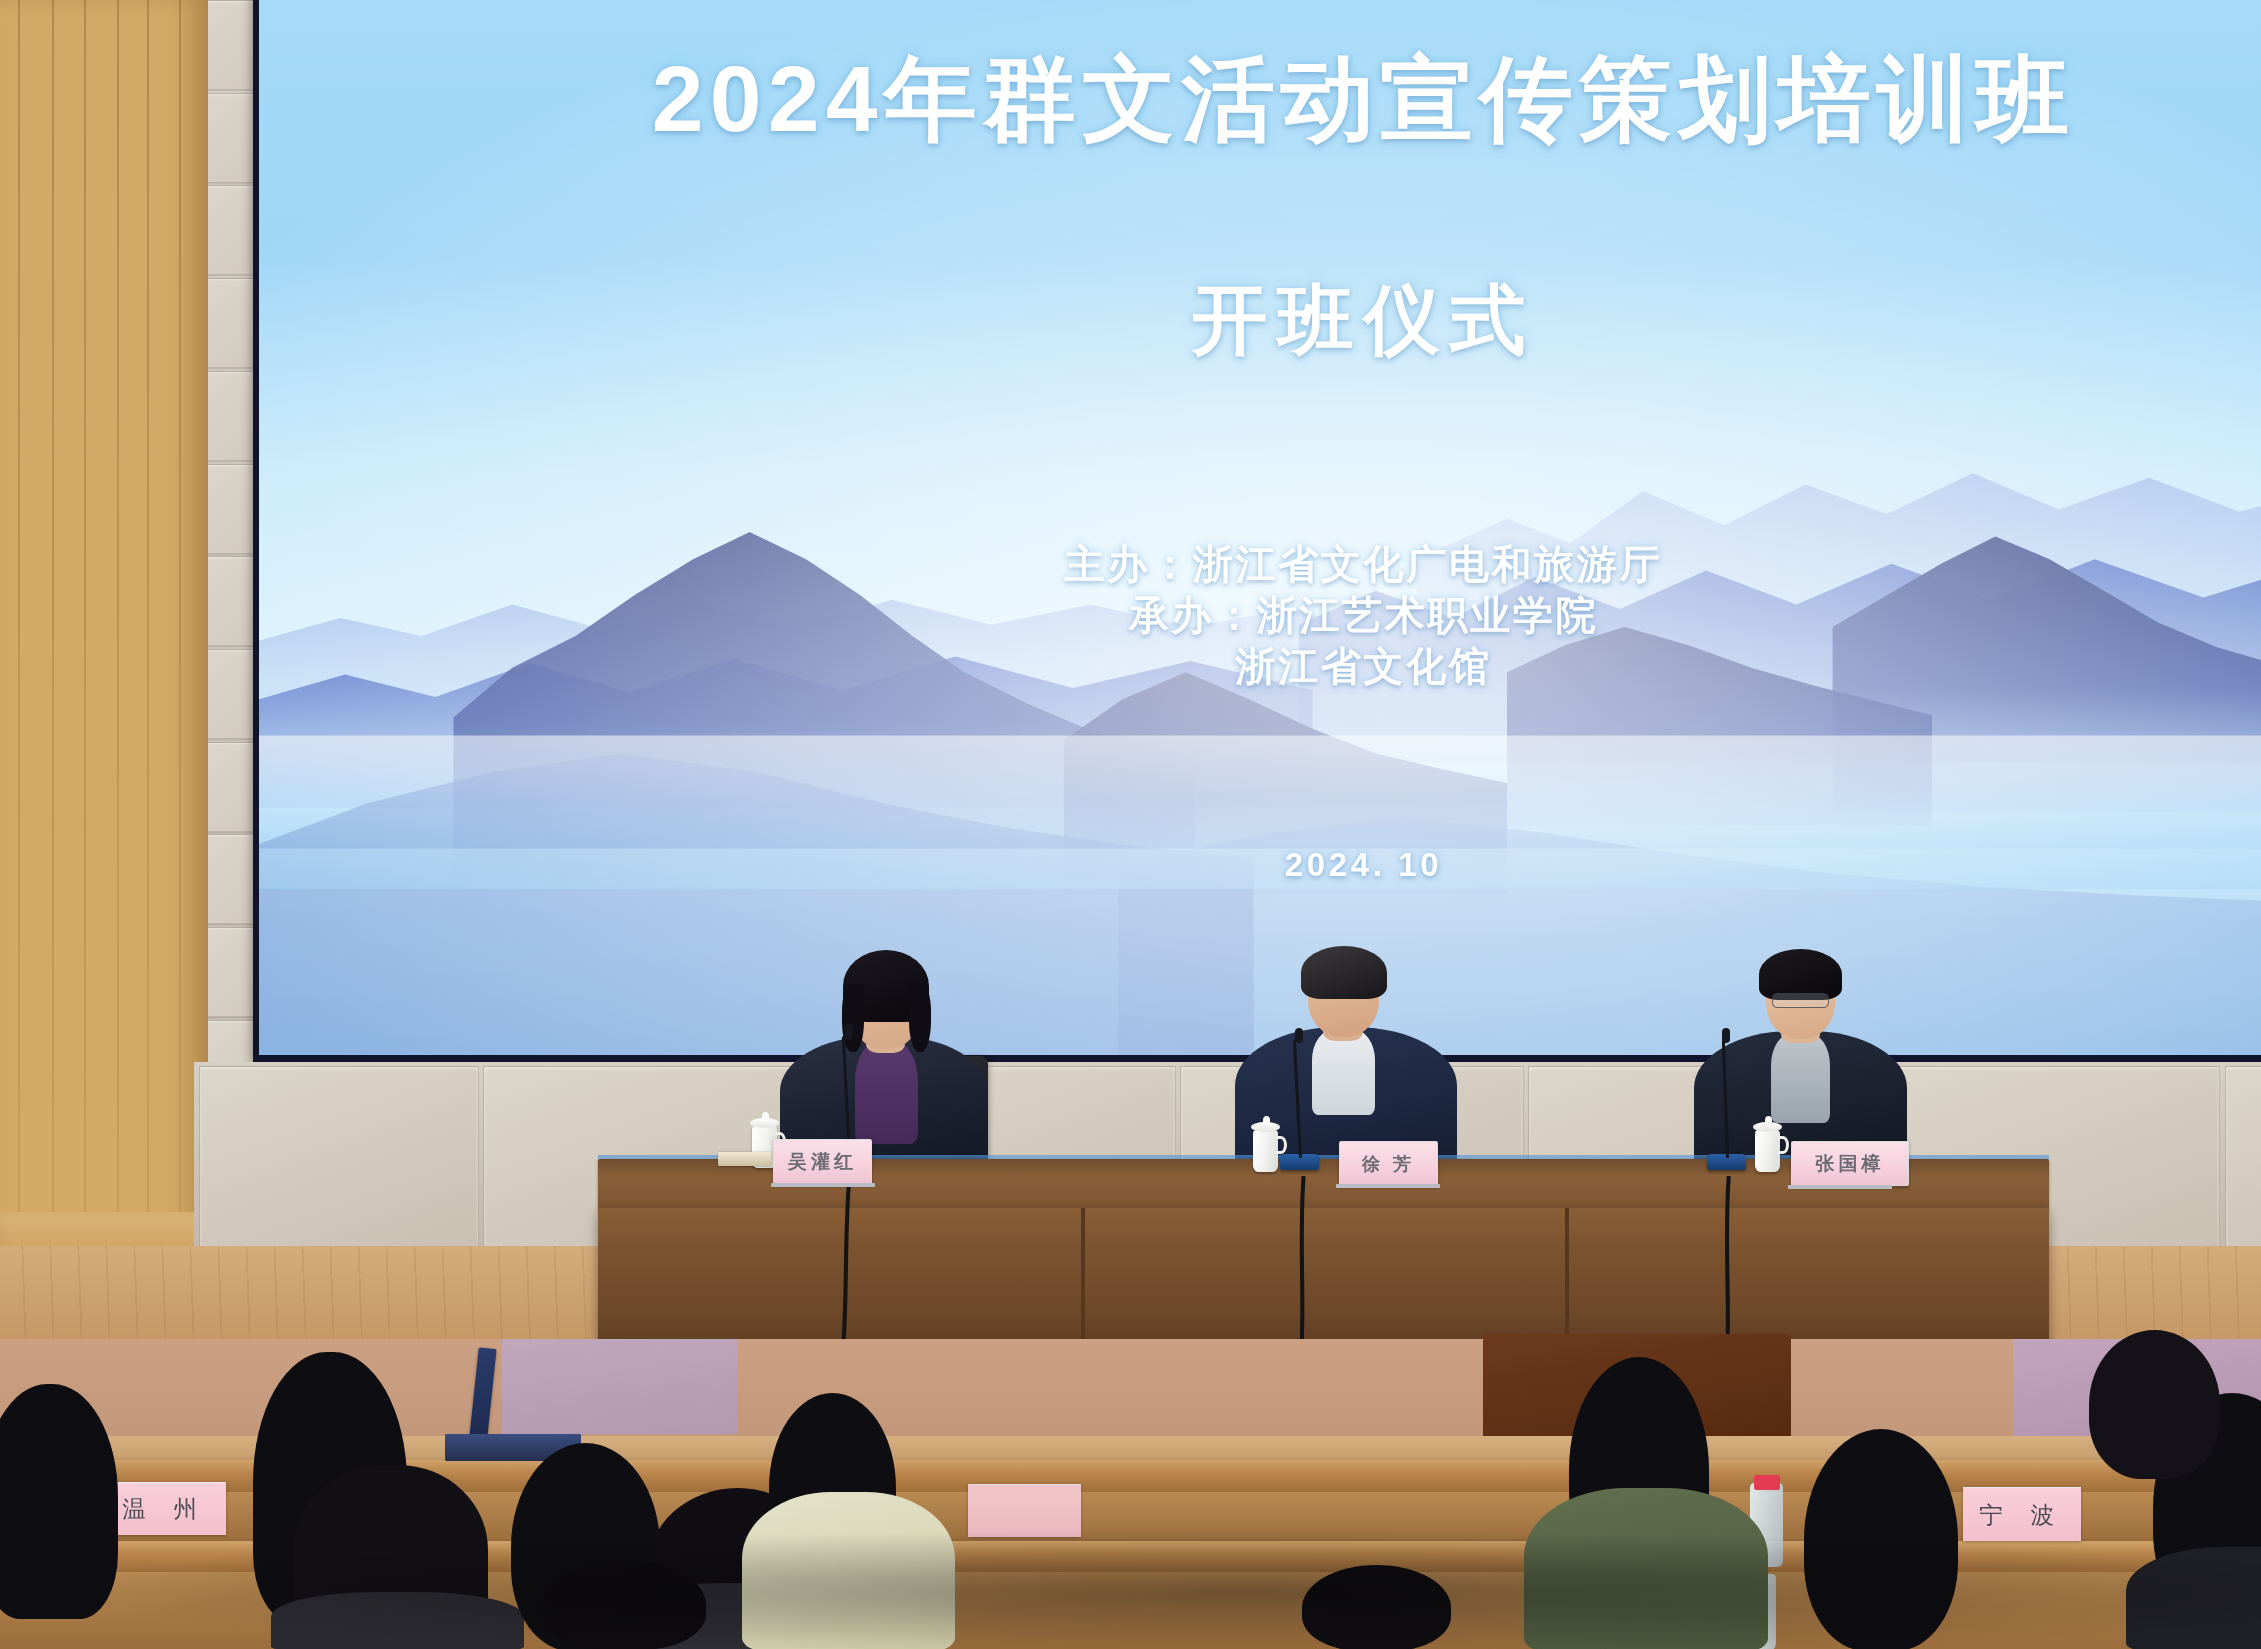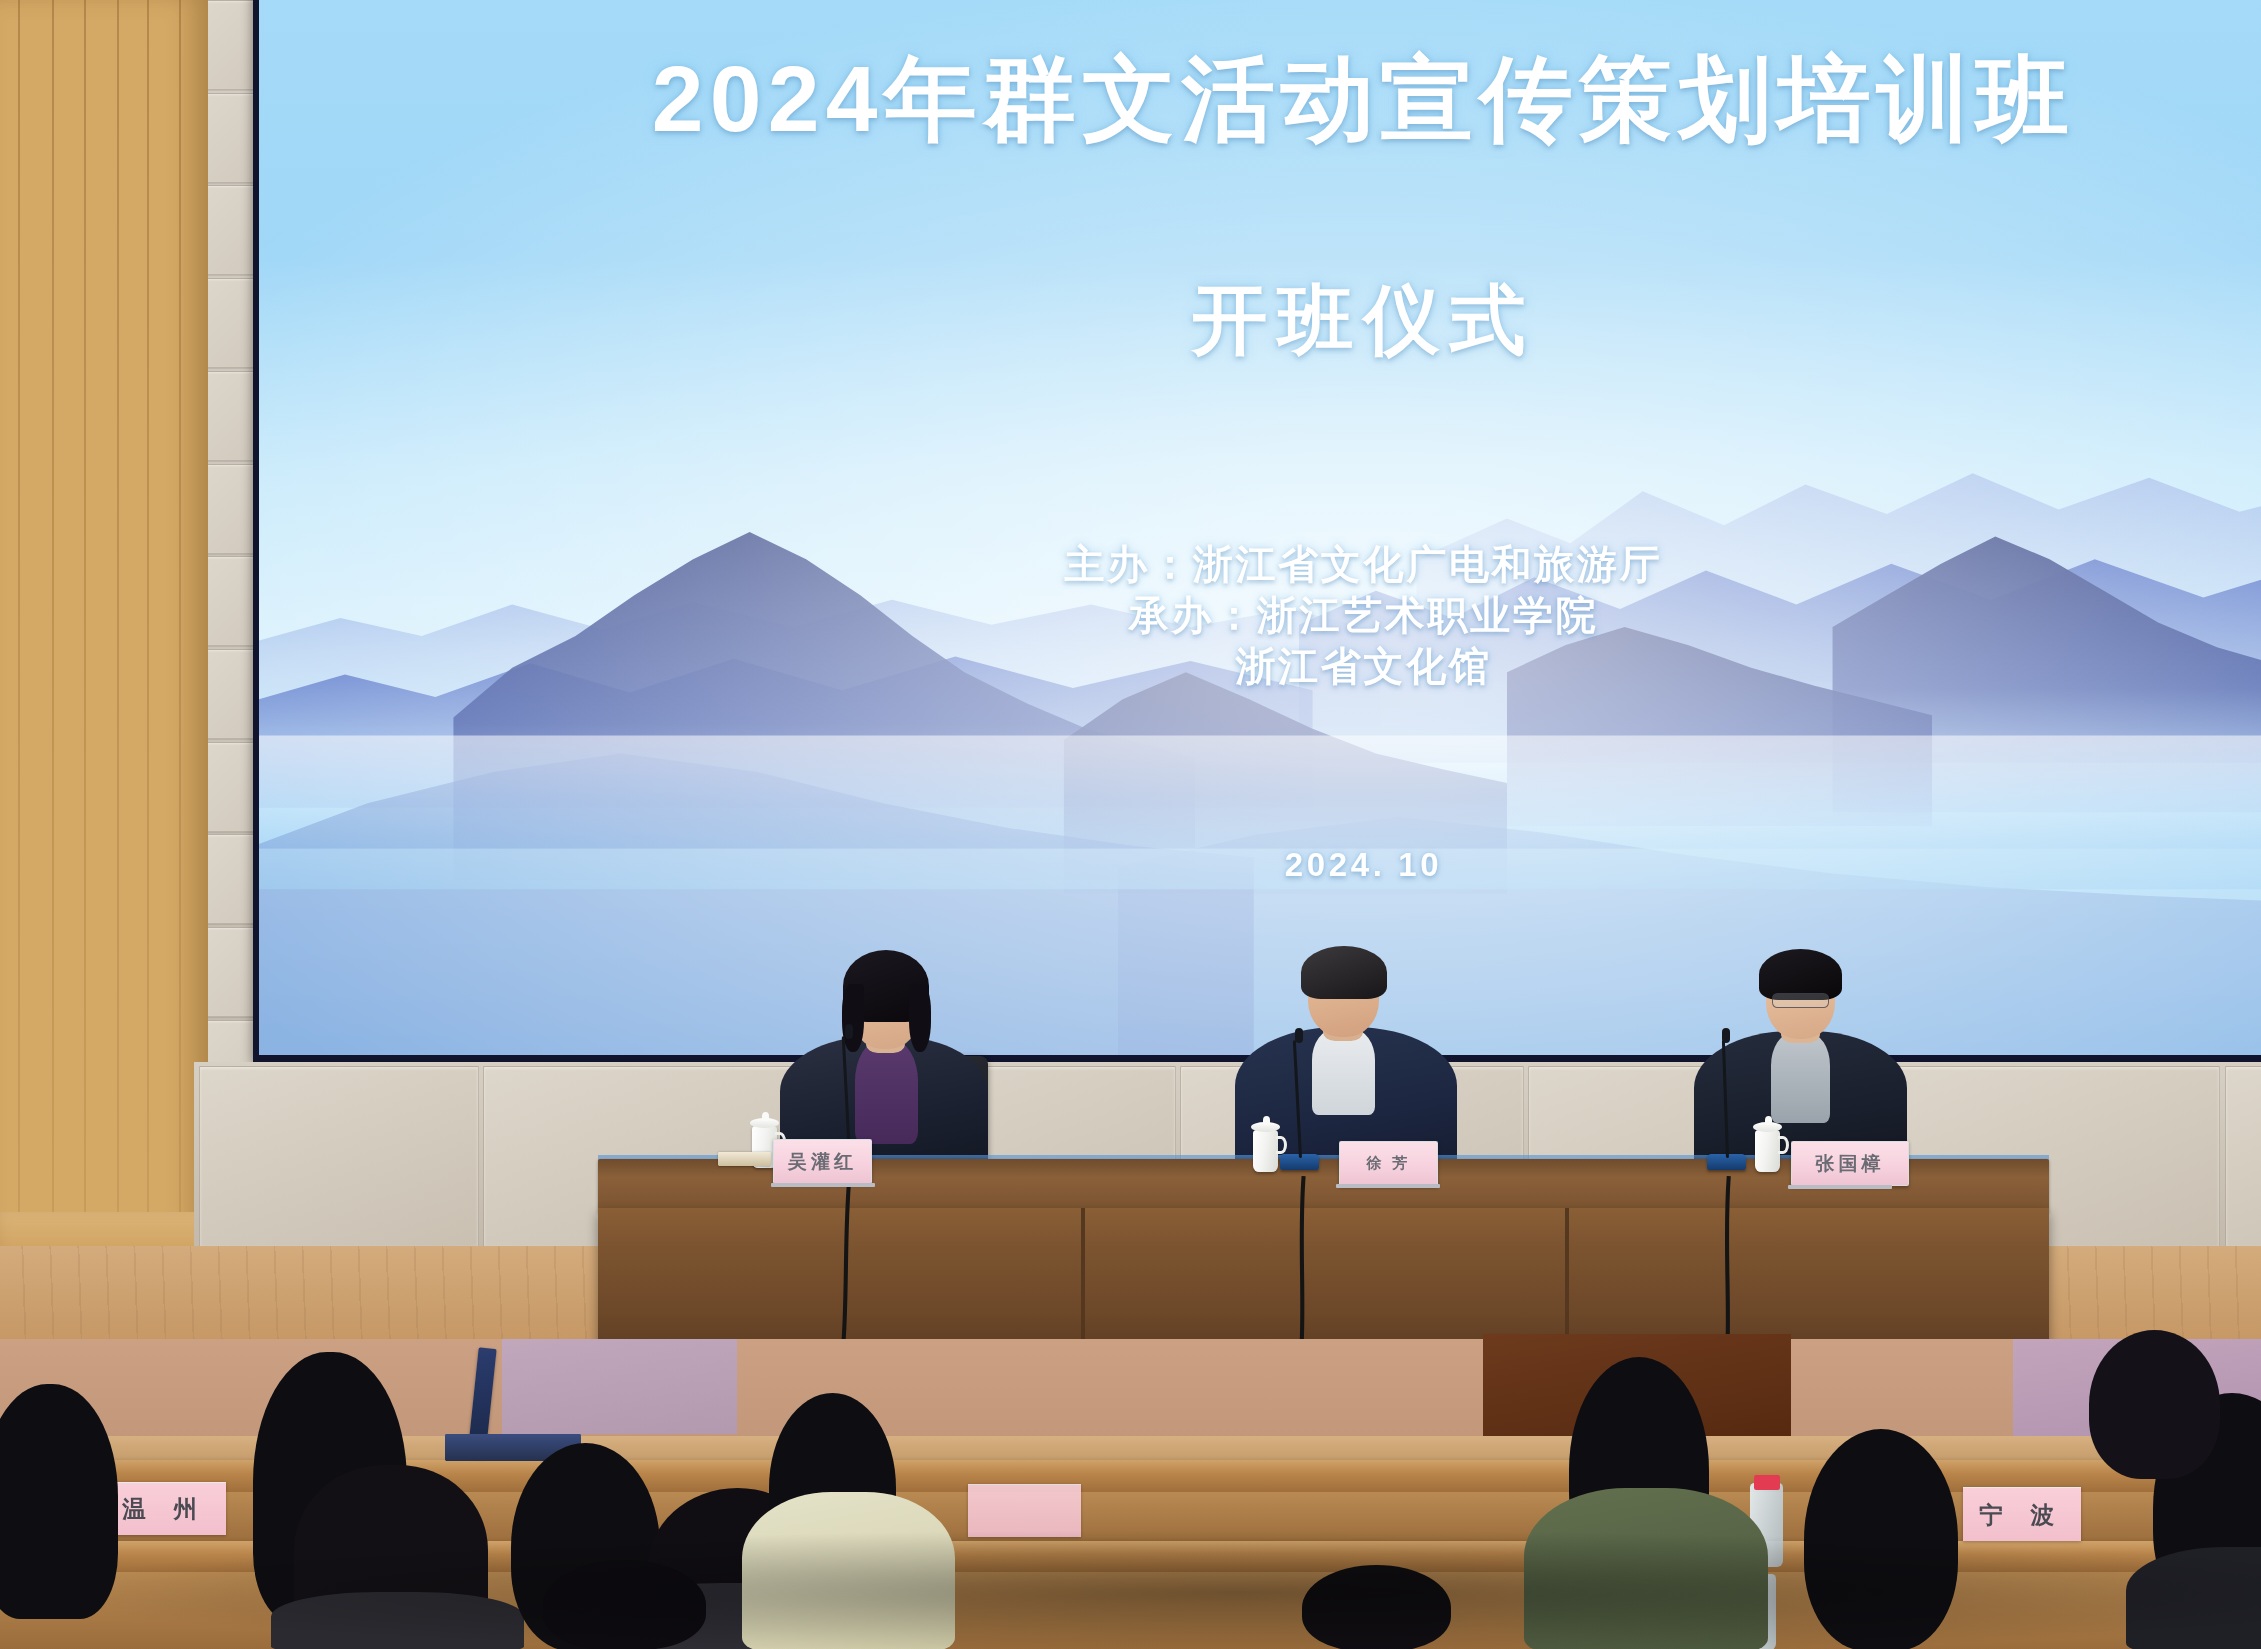--- a/index.html
+++ b/index.html
@@ -136,21 +136,21 @@
     box-shadow:0 2.3px 5.4px rgba(0,0,0,.3);}
   .bench-front{position:absolute;background:linear-gradient(180deg,#b98a52,#9a6c3b);}
   .riser{position:absolute;background:linear-gradient(180deg,#d7b081,#c49a69);}
 
   .aud{position:absolute;}
   .aud-hair{position:absolute;border-radius:50% 50% 40% 40%;background:#0e0d11;}
   .aud-body{position:absolute;border-radius:42% 42% 8% 8%;}
 
   .placard{position:absolute;background:linear-gradient(180deg,#f9cfd9,#f2bfcd);
     border-top:1.4px solid #e9e9ee;display:flex;align-items:center;justify-content:center;
-    color:#4a4a52;font-weight:bold;letter-spacing:.45em;box-shadow:0 1.4px 3.2px rgba(0,0,0,.28);text-align:right;}
+    color:#4a4a52;font-weight:normal;letter-spacing:.45em;box-shadow:0 1.4px 3.2px rgba(0,0,0,.28);text-align:right;}
 
   .laptop-screen{position:absolute;background:linear-gradient(170deg,#2b3c6e,#1a2747);
     border-radius:1.8px;box-shadow:0 1.4px 3.2px rgba(0,0,0,.35);}
   .laptop-base{position:absolute;background:linear-gradient(180deg,#3b4d80,#25314f);border-radius:1.4px;}
   .cup{position:absolute;border-radius:2.3px 2.3px 5.4px 5.4px;
     background:linear-gradient(100deg,#f7f4ee,#d8d2c6);box-shadow:0 1.4px 2.7px rgba(0,0,0,.3);}
   .bottle{position:absolute;border-radius:4.5px 4.5px 6.3px 6.3px;
     background:linear-gradient(100deg,rgba(230,240,245,.92),rgba(180,198,210,.85));}
   .bottle-cap{position:absolute;border-radius:2.3px;background:#e23b52;}
 
@@ -372,21 +372,21 @@
 
   <svg style="position:absolute;left:598px;top:1176px;width:1451px;height:362px;" viewBox="0 0 3208 800" width="1451" height="362">
     <path d="M556,0 C540,180 560,360 520,520 C490,640 430,700 420,790" stroke="#141414" stroke-width="9" fill="none"></path>
     <path d="M1560,0 C1546,190 1575,370 1535,520 C1505,640 1480,720 1470,800" stroke="#141414" stroke-width="9" fill="none"></path>
     <path d="M2500,0 C2486,190 2515,370 2480,520 C2450,640 2420,720 2415,800" stroke="#141414" stroke-width="9" fill="none"></path>
   </svg>
 
   <div class="plate" style="left:773px;top:1139px;width:99px;height:45px;font-size:19px;">吴灌红</div>
   <div class="plate-foot" style="left:771px;top:1183px;width:104px;"></div>
 
-  <div class="plate" style="left:1339px;top:1141px;width:99px;height:45px;font-size:15px;">徐  芳</div>
+  <div class="plate" style="left:1339px;top:1141px;width:99px;height:45px;font-size:18px;">徐  芳</div>
   <div class="plate-foot" style="left:1336px;top:1184px;width:104px;"></div>
 
   <div class="plate" style="left:1791px;top:1141px;width:118px;height:45px;font-size:19px;">张国樟</div>
   <div class="plate-foot" style="left:1788px;top:1185px;width:104px;"></div>
 
   <svg style="position:absolute;left:588px;top:1411px;width:1538px;height:190px;" viewBox="0 0 3400 420" width="1538" height="190">
     <path d="M120,60 C420,130 760,70 1060,140 C1330,200 1600,150 1880,200 C2150,245 2420,200 2700,240" stroke="#121212" stroke-width="11" fill="none"></path>
     <path d="M200,130 C520,200 880,150 1180,215 C1450,270 1720,230 2000,270" stroke="#121212" stroke-width="9" fill="none"></path>
   </svg>
 

